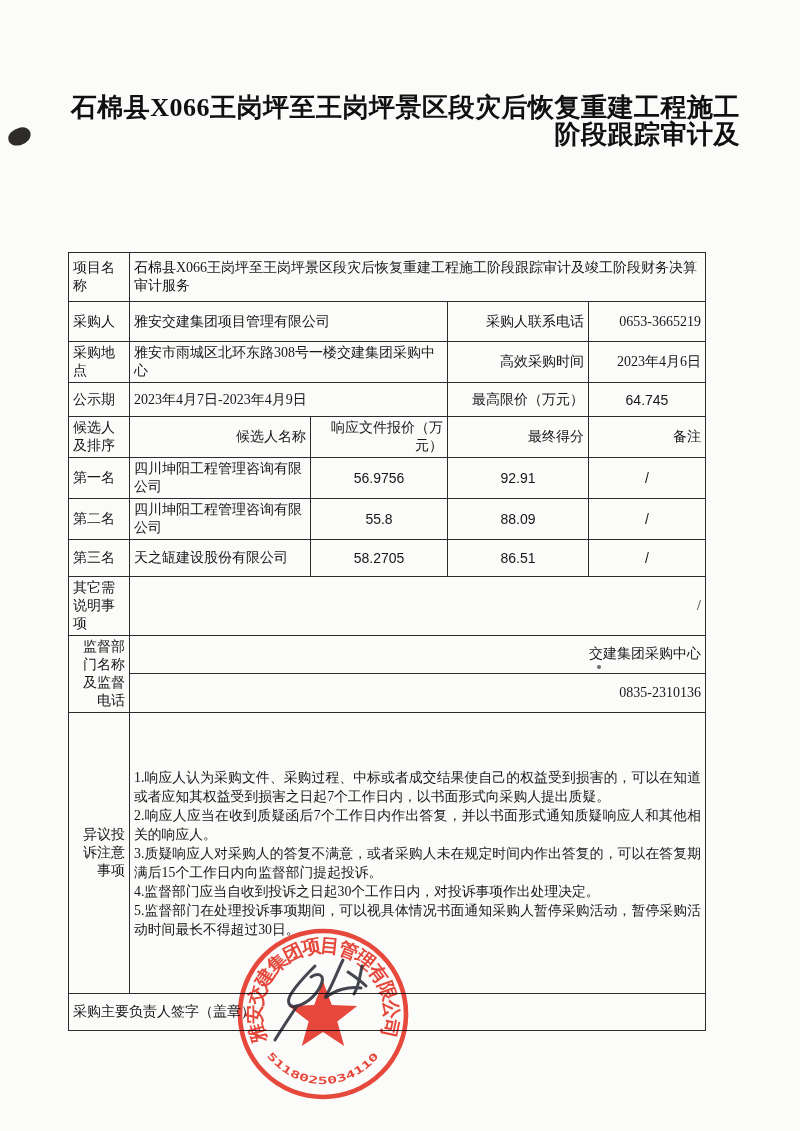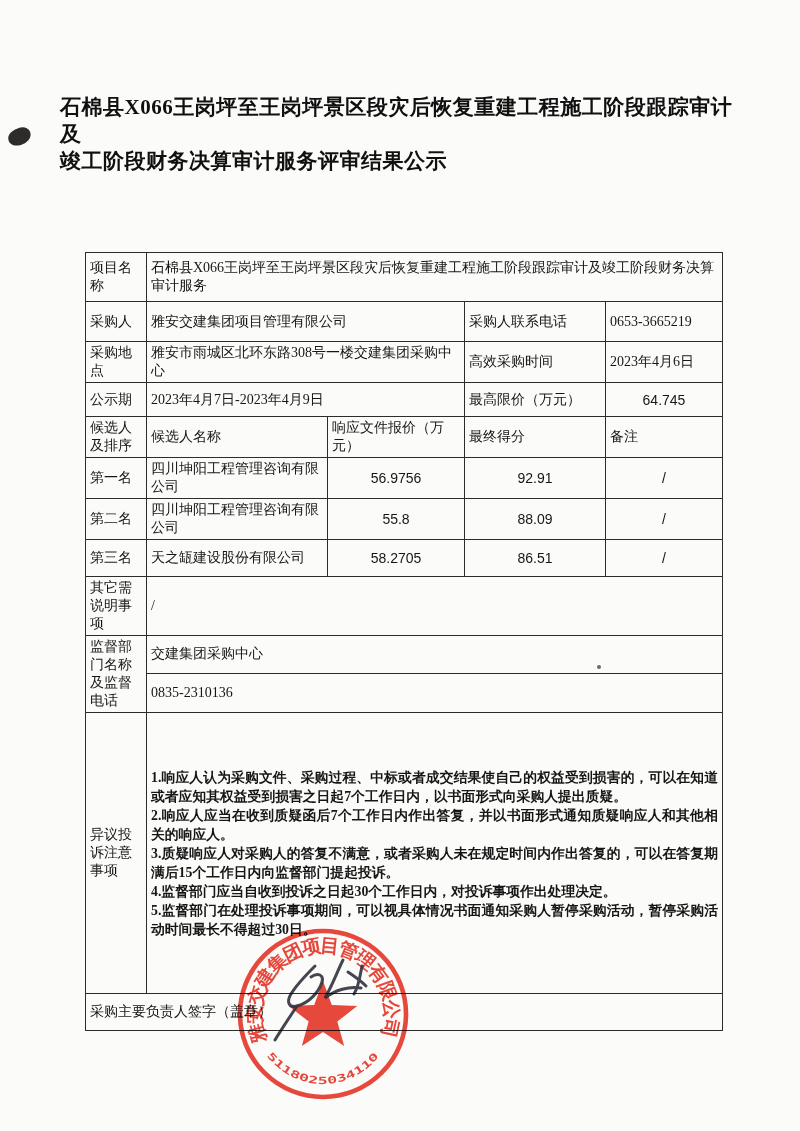--- a/index.html
+++ b/index.html
@@ -18,64 +18,63 @@
     background:#2e2c2b;border-radius:62% 38% 55% 45%/55% 45% 60% 40%;
     transform:rotate(-14deg);
   }
   .scan-speck{
     position:absolute;left:597px;top:571px;width:4px;height:4px;
     background:#6b6b6b;border-radius:50%;
   }
 
   .title{
     margin:94px 60px 0 60px;
-    text-align:left;
-    font-size:21px;font-weight:bold;
+    text-align:right;
+    font-size:26px;font-weight:bold;
     line-height:27px;color:#101010;
     letter-spacing:0.5px;
   }
 
   table.doc{
-    position:absolute;left:85px;top:158px;
+    position:absolute;left:68px;top:158px;
     width:637px;
     border-collapse:collapse;
     table-layout:fixed;
   }
   table.doc td{
     border:1.4px solid #2c2c2c;
     font-size:14px;
     line-height:18px;
     padding:2px 4px;
     vertical-align:middle;
     color:#161616;
     word-break:break-all;
   }
   td.lab{padding:2px 2px;}
-  td.c{text-align:left;}
+  td.c{text-align:right;}
   td.num{text-align:center;font-family:Liberation Sans, sans-serif;}
-  td.notes-cell{padding:4px 6px;font-weight:bold;}
+  td.notes-cell{padding:4px 6px;}
   .notes p{margin:0;text-align:justify;font-size:13.8px;line-height:19px;}
 
   .stamp-wrap{
     position:absolute;left:223px;top:820px;width:200px;height:200px;
     mix-blend-mode:multiply;
     pointer-events:none;
   }
 </style>
 </head>
 <body>
 
 <div class="page">
 
   <div class="scan-blob"></div>
   <div class="scan-speck"></div>
 
   <div class="title">
     <span>石棉县X066王岗坪至王岗坪景区段灾后恢复重建工程施工阶段跟踪审计及</span><br>
-    <span>竣工阶段财务决算审计服务评审结果公示</span>
   </div>
 
   <table class="doc">
     <colgroup>
       <col style="width:61px">
         <col style="width:181px">
         <col style="width:137px">
       <col style="width:141px">
         <col style="width:117px">
     </colgroup>

